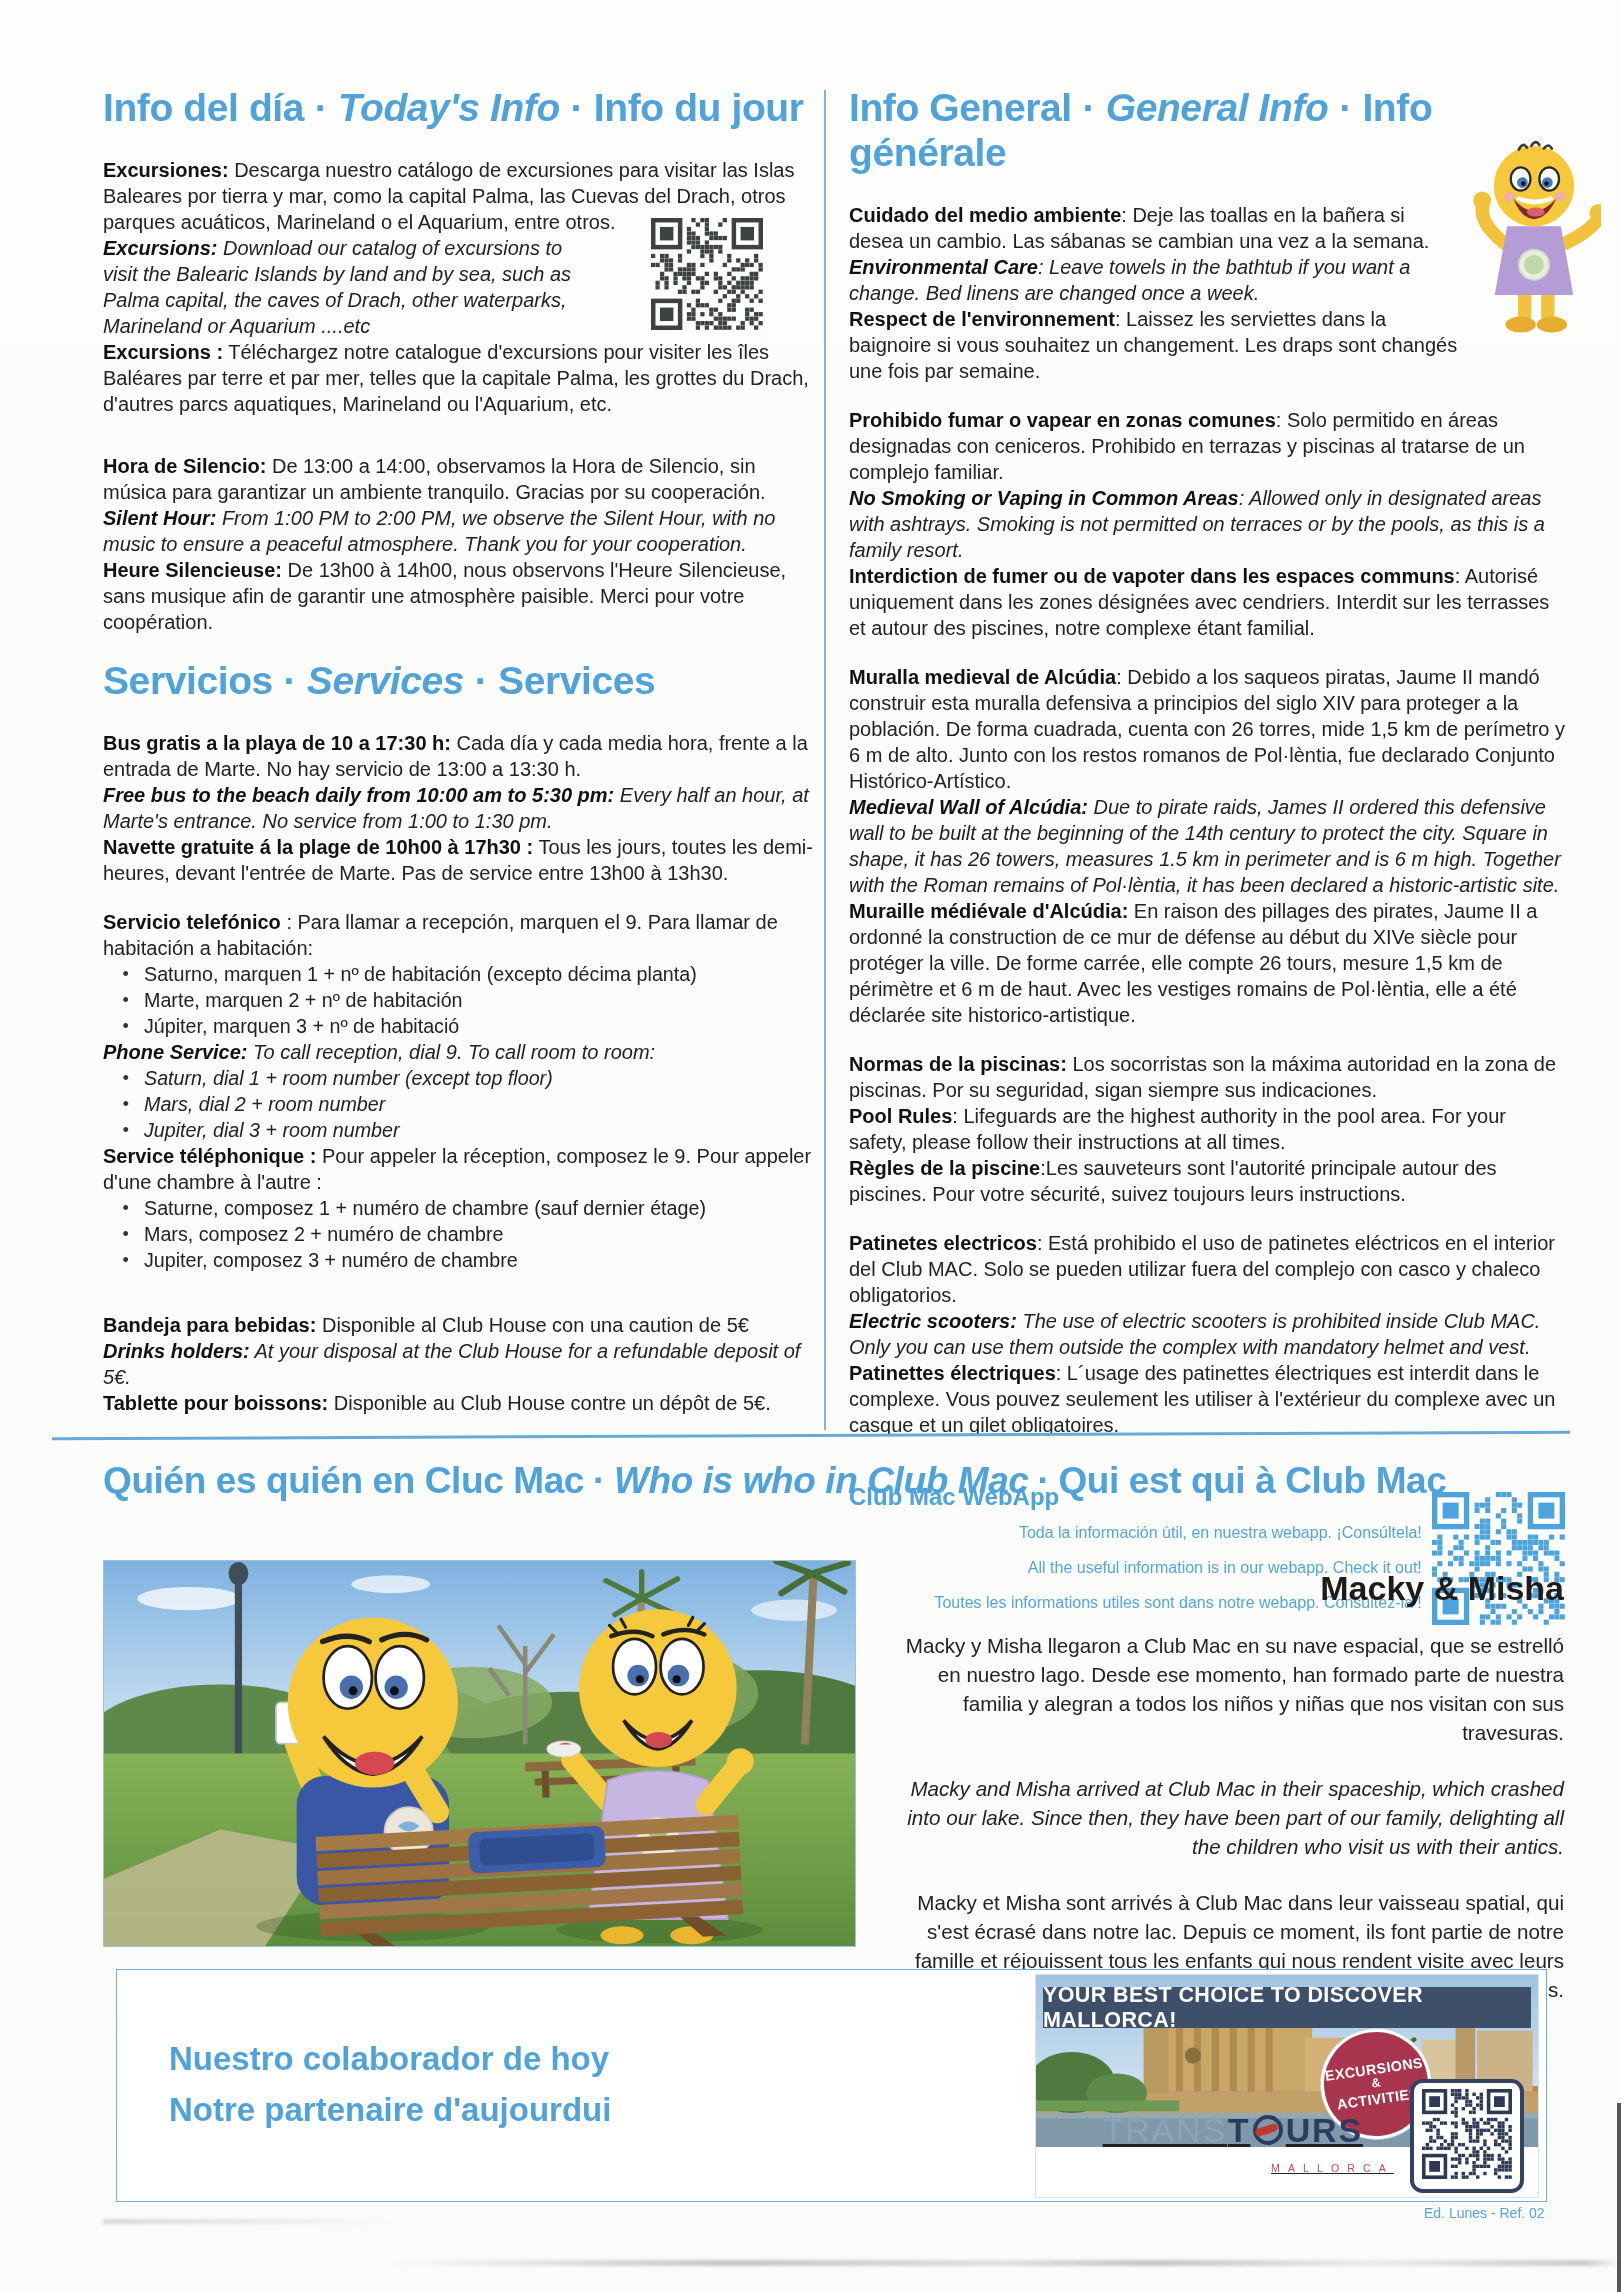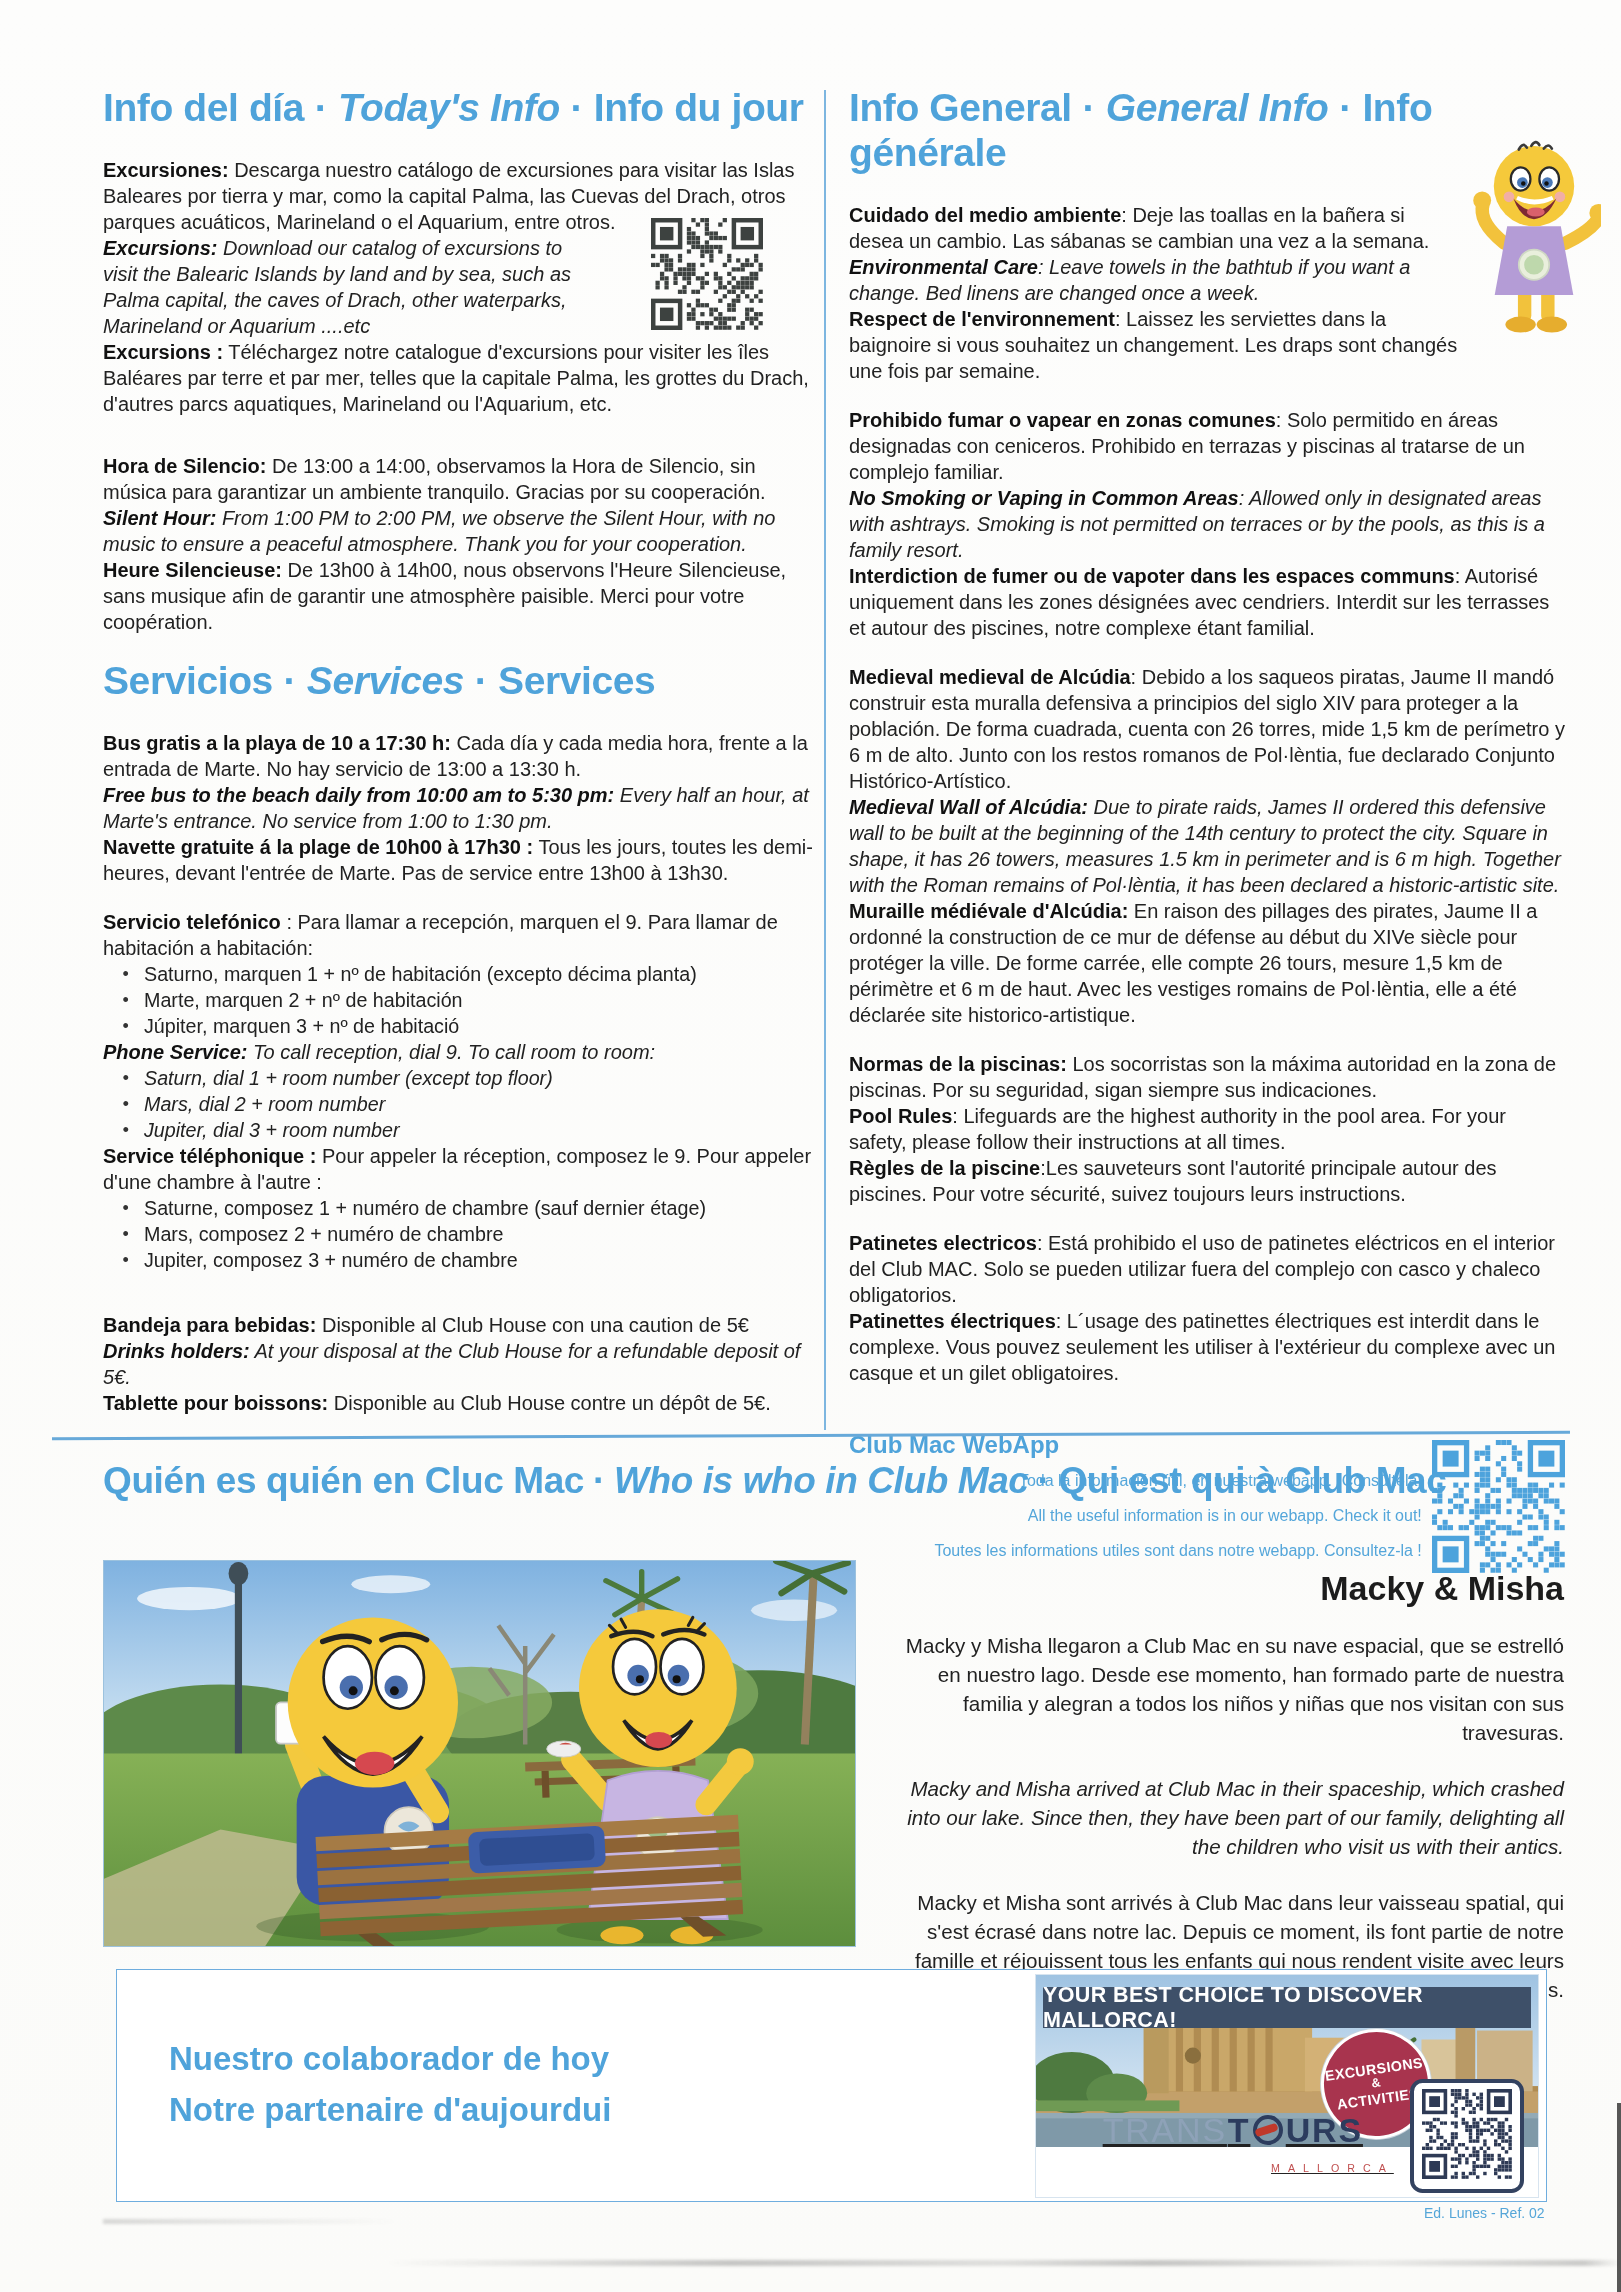--- a/index.html
+++ b/index.html
@@ -335,33 +335,34 @@
       <p class="para"><span class="b">Respect de l'environnement</span><span>:  Laissez les serviettes dans la baignoire si vous souhaitez un changement. Les draps sont changés une fois par semaine.</span></p>
     </div>
 
     <div class="block">
       <p class="para"><span class="b">Prohibido fumar o vapear en zonas comunes</span><span>: Solo permitido en áreas designadas con ceniceros. Prohibido en terrazas y piscinas al tratarse de un complejo familiar.</span></p>
       <p class="para i"><span class="b">No Smoking or Vaping in Common Areas</span><span>: Allowed only in designated areas with ashtrays. Smoking is not permitted on terraces or by the pools, as this is a family resort.</span></p>
       <p class="para"><span class="b">Interdiction de fumer ou de vapoter dans les espaces communs</span><span>: Autorisé uniquement dans les zones désignées avec cendriers. Interdit sur les terrasses et autour des piscines, notre complexe étant familial.</span></p>
     </div>
 
     <div class="block">
-      <p class="para"><span class="b">Medieval medieval de Alcúdia</span><span>: Debido a los saqueos piratas, Jaume II mandó construir esta muralla defensiva a principios del siglo XIV para proteger a la población. De forma cuadrada, cuenta con 26 torres, mide 1,5 km de perímetro y 6 m de alto. Junto con los restos romanos de Pol·lèntia, fue declarado Conjunto Histórico-Artístico.</span></p>
+      <p class="para"><span class="b">Muralla medieval de Alcúdia</span><span>: Debido a los saqueos piratas, Jaume II mandó construir esta muralla defensiva a principios del siglo XIV para proteger a la población. De forma cuadrada, cuenta con 26 torres, mide 1,5 km de perímetro y 6 m de alto. Junto con los restos romanos de Pol·lèntia, fue declarado Conjunto Histórico-Artístico.</span></p>
       <p class="para i"><span class="b">Medieval Wall of Alcúdia:</span><span> Due to pirate raids, James II ordered this defensive wall to be built at the beginning of the 14th century to protect the city. Square in shape, it has 26 towers, measures 1.5 km in perimeter and is 6 m high. Together with the Roman remains of Pol·lèntia, it has been declared a historic-artistic site.</span></p>
       <p class="para"><span class="b">Muraille médiévale d'Alcúdia:</span><span> En raison des pillages des pirates, Jaume II a ordonné la construction de ce mur de défense au début du XIVe siècle pour protéger la ville. De forme carrée, elle compte 26 tours, mesure 1,5 km de périmètre et 6 m de haut. Avec les vestiges romains de Pol·lèntia, elle a été déclarée site historico-artistique.</span></p>
     </div>
 
     <div class="block">
       <p class="para"><span class="b">Normas de la piscinas:</span><span> Los socorristas son la máxima autoridad en la zona de piscinas. Por su seguridad, sigan siempre sus indicaciones.</span></p>
       <p class="para"><span class="b">Pool Rules</span><span>: Lifeguards are the highest authority in the pool area. For your safety, please follow their instructions at all times.</span></p>
       <p class="para"><span class="b">Règles de la piscine</span><span>:Les sauveteurs sont l'autorité principale autour des piscines. Pour votre sécurité, suivez toujours leurs instructions.</span></p>
     </div>
 
     <div class="block">
       <p class="para"><span class="b">Patinetes electricos</span><span>: Está prohibido el uso de patinetes eléctricos en el interior del Club MAC. Solo se pueden utilizar fuera del complejo con casco y chaleco obligatorios.</span></p>
+      <p class="para i"><span class="b">Electric scooters:</span><span> The use of electric scooters is prohibited inside Club MAC. Only you can use them outside the complex with mandatory helmet and vest.</span></p>
       <p class="para"><span class="b">Patinettes électriques</span><span>: L´usage des patinettes électriques est interdit dans le complexe. Vous pouvez seulement les utiliser à l'extérieur du complexe avec un casque et un gilet obligatoires.</span></p>
     </div>
 
     <div class="webapp">
       <div class="qr qr-webapp"><svg xmlns="http://www.w3.org/2000/svg" width="133" height="133" viewBox="0 0 148 148">
             <rect x="71.03999999999999" y="0" width="5.624" height="5.624" fill="#4da3dc"></rect>
             <rect x="76.96" y="0" width="5.624" height="5.624" fill="#4da3dc"></rect>
             <rect x="82.88" y="0" width="5.624" height="5.624" fill="#4da3dc"></rect>
             <rect x="59.2" y="5.92" width="5.624" height="5.624" fill="#4da3dc"></rect>
             <rect x="88.8" y="5.92" width="5.624" height="5.624" fill="#4da3dc"></rect>

